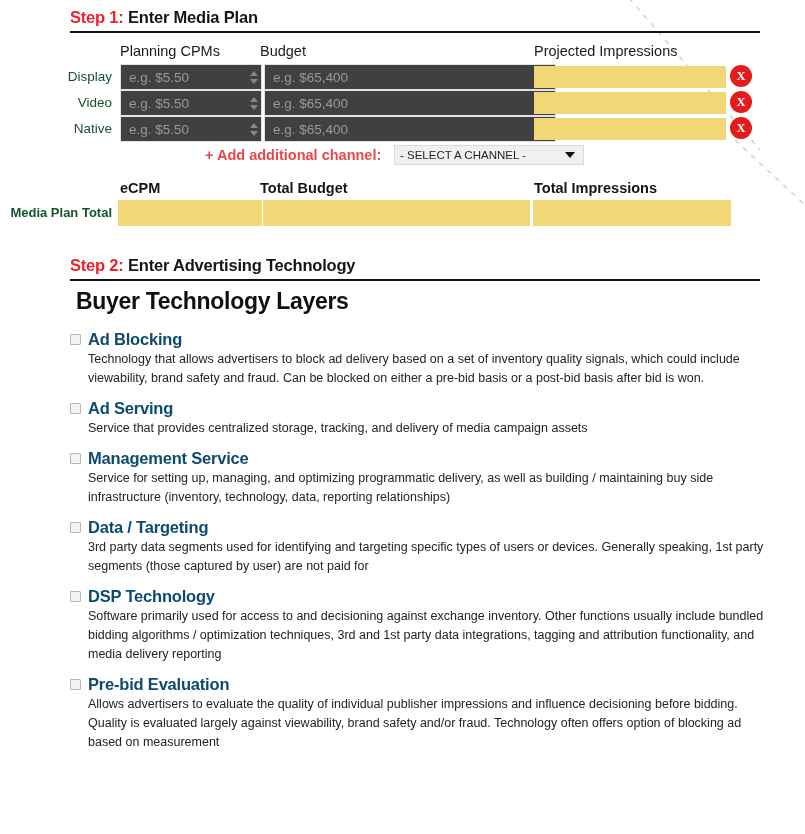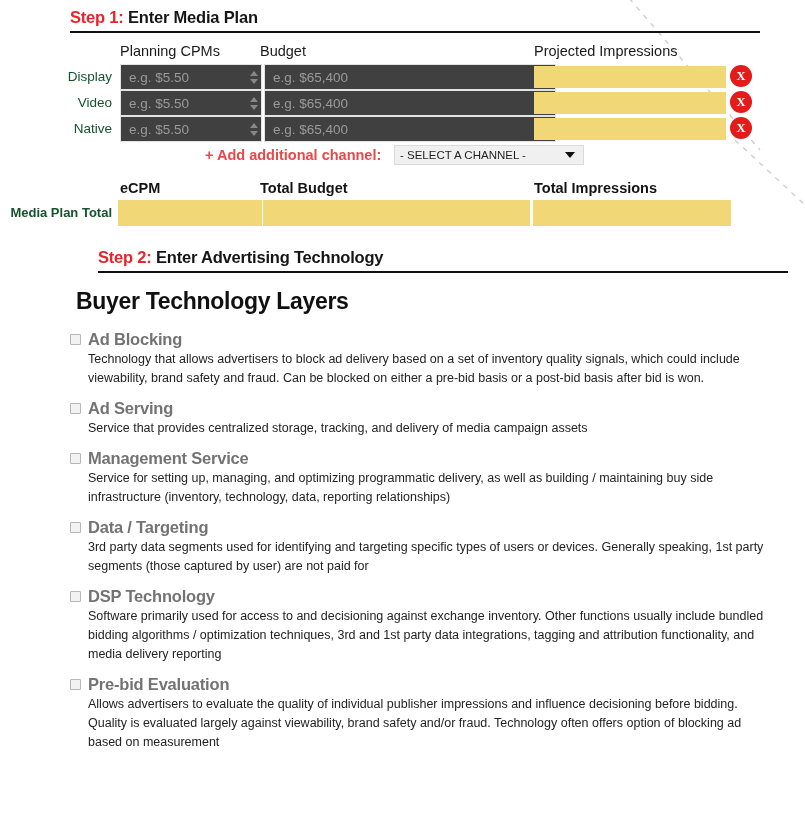--- a/index.html
+++ b/index.html
@@ -264,21 +264,21 @@
     border: 1px solid #b6b6b6;
     background: #f2f2f2;
     border-radius: 1px;
     box-sizing: border-box;
     flex: 0 0 11px;
     cursor: pointer;
   }
   .tech-name {
     font-size: 16.5px;
     font-weight: bold;
-    color: #737373;
+    color: #0c4a6e;
     letter-spacing: -0.2px;
   }
   .tech-desc {
     margin-left: 18px;
     font-size: 12.5px;
     line-height: 19px;
     color: #232323;
     max-width: 682px;
   }
 </style>
@@ -380,21 +380,21 @@
     <span class="tot-label timp">Total Impressions</span>
   </div>
 
   <div class="totals-row">
     <span class="row-label">Media Plan Total</span>
     <div class="tot-field ecpm"></div>
     <div class="tot-field tbud"></div>
     <div class="tot-field timp"></div>
   </div>
 
-  <div class="step-head" style="top:248px;margin-left:28px;">
+  <div class="step-head" style="top:256px;">
     <div class="step-title">
       <span class="step-num">Step 2:</span>
       <span>Enter Advertising Technology</span>
     </div>
     <div class="step-rule"></div>
   </div>
 
   <div class="section-title">Buyer Technology Layers</div>
 
   <div class="tech-list">

